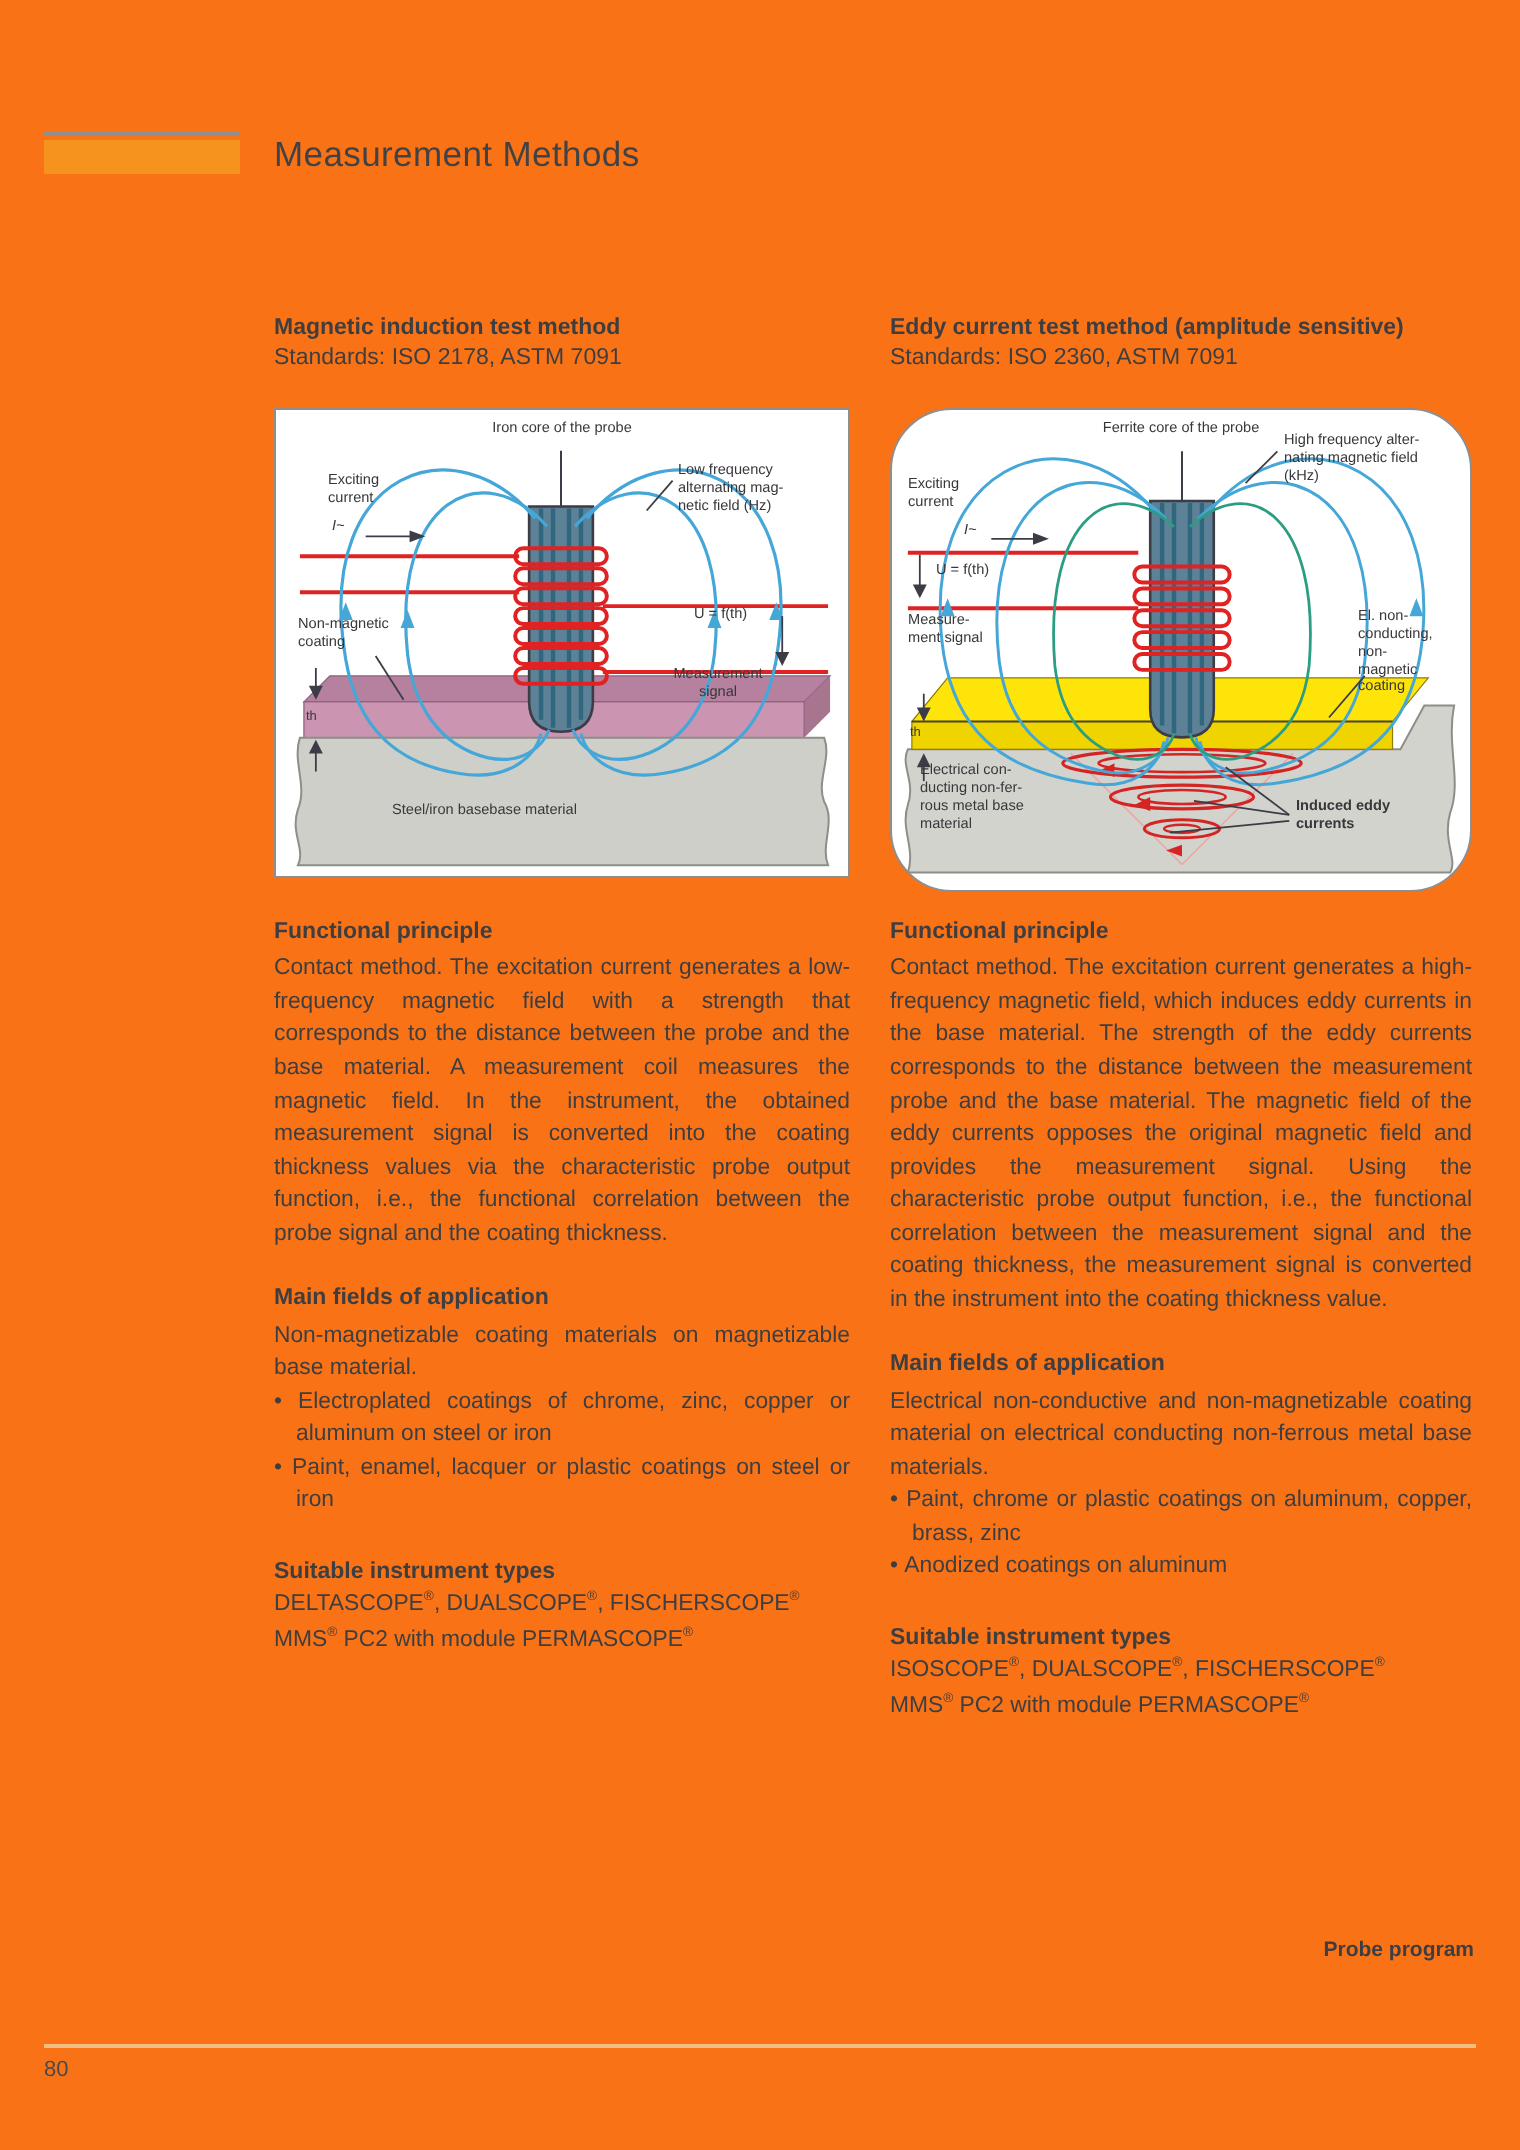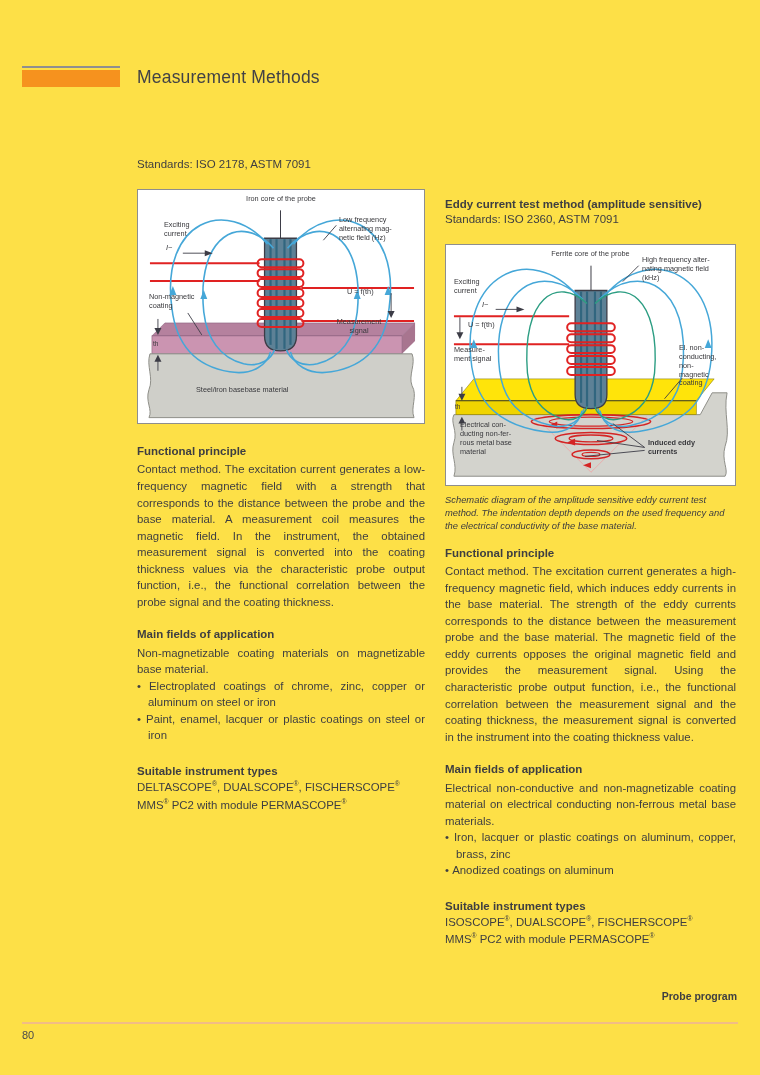--- a/index.html
+++ b/index.html
@@ -1,59 +1,60 @@
 <!DOCTYPE html>
 <html><head>
 <meta charset="utf-8">
 <style>
   html,body { margin:0; padding:0; background:#ffffff; }
   .page {
-    position:relative; width:760px; height:1075px; background:#fde047;
+    position:relative; width:760px; height:1075px; background:#f97316;
     font-family:"Liberation Sans", sans-serif; color:#3e3e41; overflow:hidden;
   }
   
   .brand-line { position:absolute; left:22px; top:66px; width:98px; height:2px; background:#8f8f8f; }
   .brand-bar  { position:absolute; left:22px; top:70px; width:98px; height:17px; background:#F6921E; }
   .page-title { position:absolute; left:137px; top:67px; font-size:17.5px; color:#424246; letter-spacing:.2px; }
   
   .col { position:absolute; top:157px; width:288px; }
   .col.left  { left:137px; }
-  .col.right { left:445px; width:291px;margin-top:40px; }
+  .col.right { left:445px; width:291px; }
   .method-title { font-weight:bold; font-size:11.5px; line-height:1.3; }
   .standards    { font-size:11.5px; line-height:1.3; }
   .diagram { position:relative; margin-top:17px; height:233px; border:1px solid #8e8e8e; background:#fff; }
-  .col.right .diagram { height:240px; }
+  .col.right .diagram { height:240px;border-radius:31px; }
   .dsvg { position:absolute; left:0; top:0; width:100%; height:100%; }
   .dlabel { position:absolute; font-size:7.3px; line-height:1.22; color:#38383c; white-space:pre-line; }
   .dlabel.center { left:50%; transform:translateX(-50%); text-align:left; width:max-content; }
   .dlabel.italic { font-style:italic; }
   .caption { margin-top:8px; font-style:italic; font-size:9.4px; line-height:1.38; color:#3c3c3f; }
   .sec-heading { margin-top:20px; font-weight:bold; font-size:11.5px; line-height:1.35; }
   .sec-heading.tight { margin-top:17px; }
   .body-text { margin-top:2px; font-size:11.4px; line-height:1.45; text-align:justify; }
   ul.bullets { margin:0; padding:0; list-style:none; font-size:11.4px; line-height:1.45; }
   ul.bullets li { padding-left:11px; text-indent:-11px; text-align:justify; }
   ul.bullets li::before { content:"\2022\00a0"; }
   .instr-line { font-size:11.4px; line-height:1.5; }
   sup { font-size:.6em; line-height:0; }
   
   .footer-rule { position:absolute; left:22px; width:716px; top:1022px; height:2px; background:#f2bd85; }
   .page-num    { position:absolute; left:22px;  top:1029px; font-size:11px; color:#4a4a4d; }
-  .footer-label{ position:absolute; right:23px; top:990px; font-size:10.5px; font-weight:bold; color:#3e3e41; }
+  .footer-label{ position:absolute; right:23px; top:969px; font-size:10.5px; font-weight:bold; color:#3e3e41; }
 </style>
 </head>
 <body>
 
 <div class="page">
 
   <div class="brand-line"></div>
   <div class="brand-bar"></div>
   <div class="page-title">Measurement Methods</div>
 
   <div class="col left">
+    <div class="method-title">Magnetic induction test method</div>
     <div class="standards">Standards: ISO 2178, ASTM 7091</div>
 
     <div class="diagram">
       <svg class="dsvg" viewBox="0 0 287 233">
 
         <polygon points="14,146 265,146 278,133 27,133" fill="#b5819e" stroke="#8a5f7d" stroke-width="0.6"></polygon>
         <polygon points="265,146 278,133 278,151 265,164" fill="#a8758f"></polygon>
         <rect x="14" y="146" width="251" height="18" fill="#cb94b1" stroke="#8a5f7d" stroke-width="0.6"></rect>
 
         <path d="M 12,164 C 8,176 16,188 11,200 C 7,212 15,220 11,228 L 277,228 C 273,218 281,206 275,196 C 271,186 279,174 275,164 Z" fill="#cfcfc9" stroke="#8e8e88" stroke-width="1"></path>
@@ -238,29 +239,28 @@
 coating</div>
       <div class="dlabel" style="left:9px; top:158px; font-size:6.5px;">th</div>
       <div class="dlabel" style="left:14px; top:176px;">Electrical con-
 ducting non-fer-
 rous metal base
 material</div>
       <div class="dlabel" style="left:202px; top:194px;font-weight:bold;">Induced eddy
 currents</div>
     </div>
 
-    <div class="caption">Schematic diagram of the amplitude sensitive eddy current test method. The indentation depth depends on the used frequency and the electrical conductivity of the base material.</div>
 
     <div class="sec-heading" style="margin-top:13px;">Functional principle</div>
     <div class="body-text">Contact method. The excitation current generates a high-frequency magnetic field, which induces eddy currents in the base material. The strength of the eddy currents corresponds to the distance between the measurement probe and the base material. The magnetic field of the eddy currents opposes the original magnetic field and provides the measurement signal. Using the characteristic probe output function, i.e., the functional correlation between the measurement signal and the coating thickness, the measurement signal is converted in the instrument into the coating thickness value.</div>
 
     <div class="sec-heading tight">Main fields of application</div>
     <div class="body-text">Electrical non-conductive and non-magnetizable coating material on electrical conducting non-ferrous metal base materials.</div>
     <ul class="bullets">
-      <li>Iron, lacquer or plastic coatings on aluminum, copper, brass, zinc</li>
+      <li>Paint, chrome or plastic coatings on aluminum, copper, brass, zinc</li>
       <li>Anodized coatings on aluminum</li>
     </ul>
 
     <div class="sec-heading">Suitable instrument types</div>
     <div class="instr-line">ISOSCOPE<sup>®</sup>, DUALSCOPE<sup>®</sup>, FISCHERSCOPE<sup>®</sup></div>
     <div class="instr-line">MMS<sup>®</sup> PC2 with module PERMASCOPE<sup>®</sup></div>
   </div>
 
   <div class="footer-rule"></div>
   <div class="page-num">80</div>

